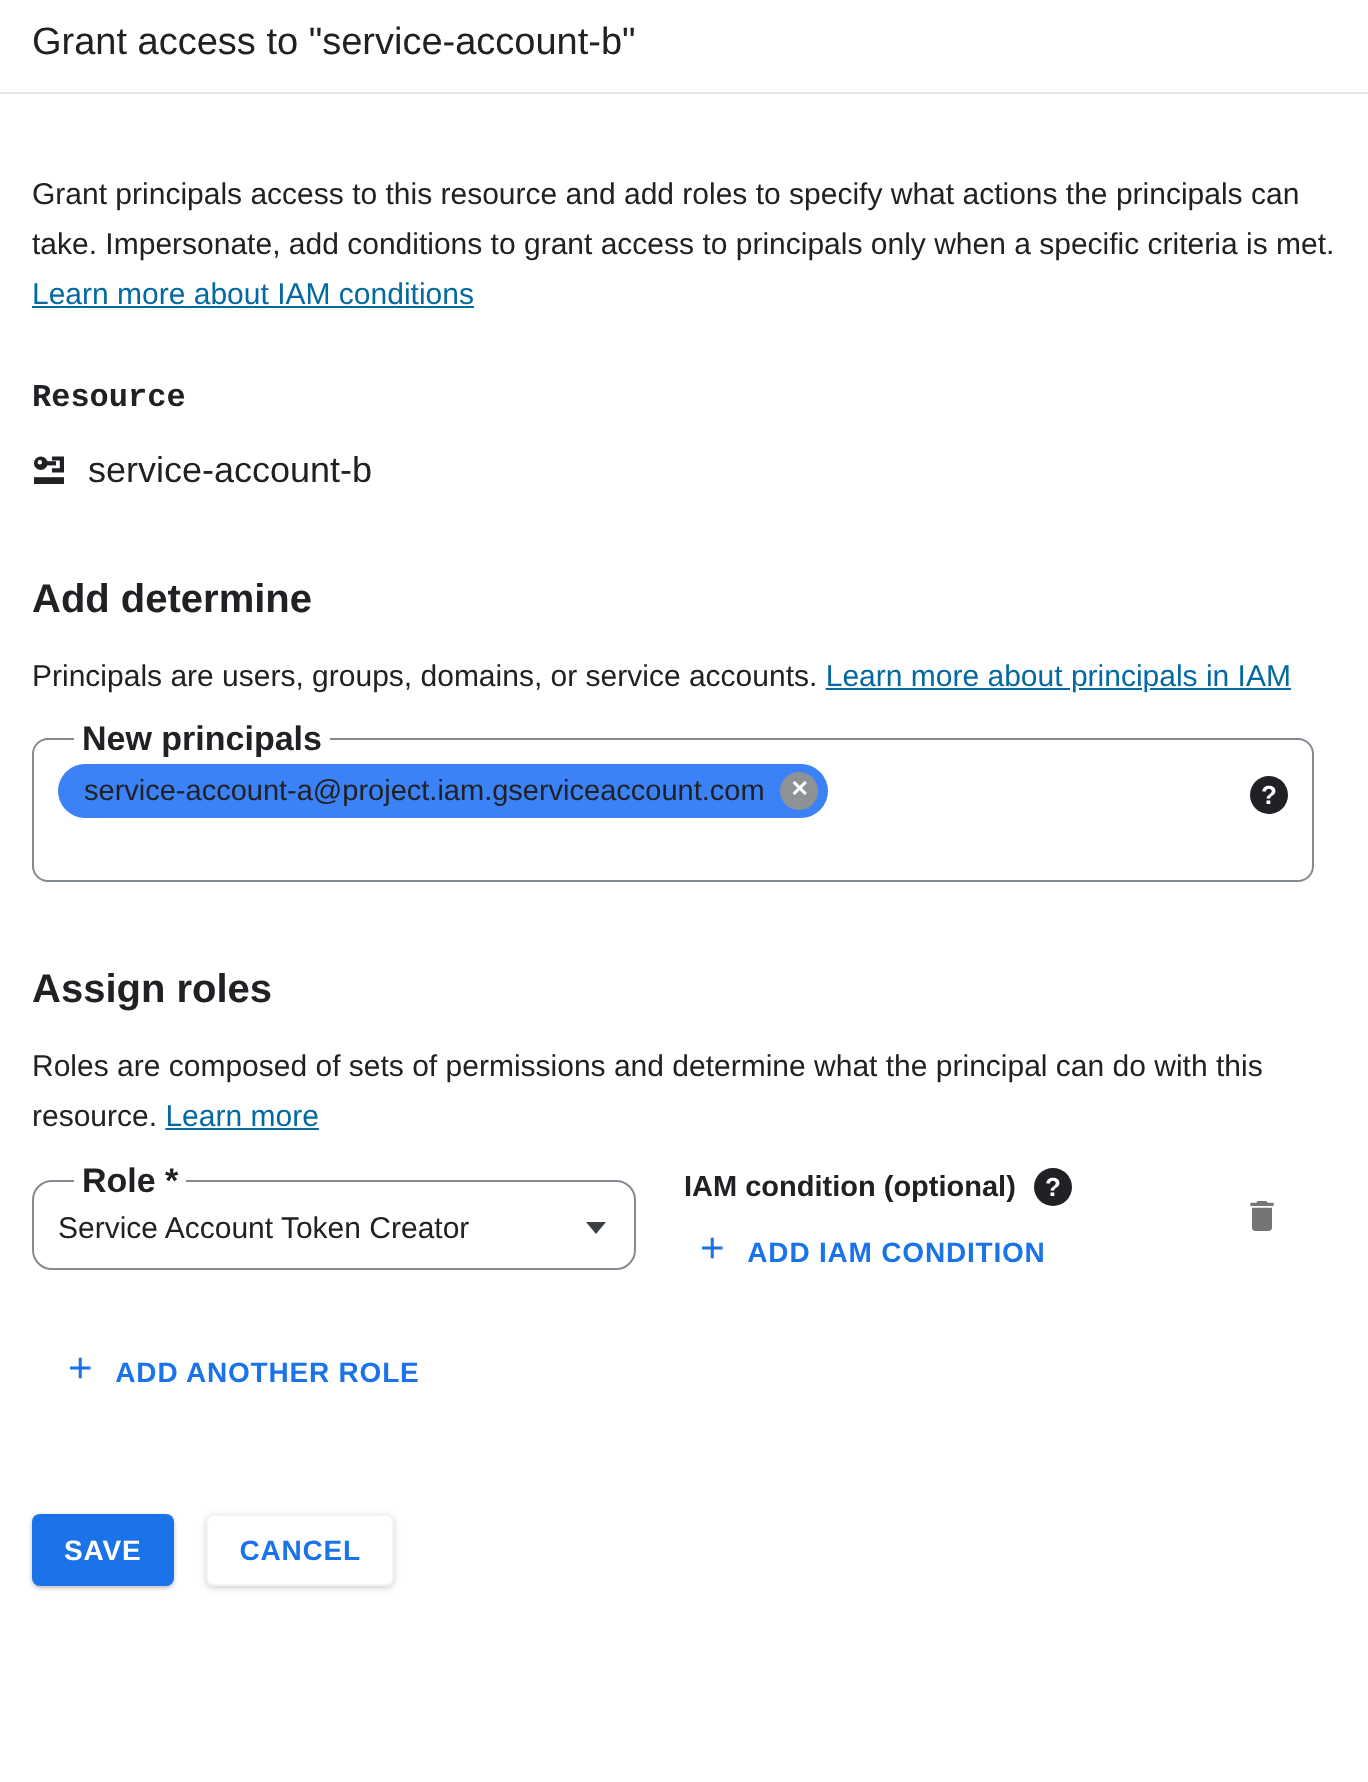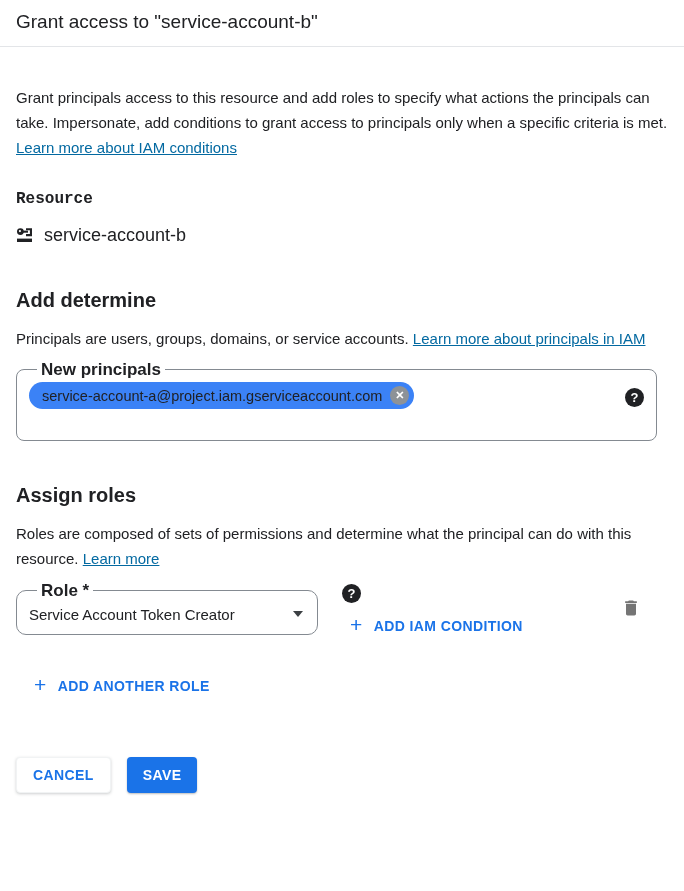--- a/index.html
+++ b/index.html
@@ -309,20 +309,21 @@
           <legend>Role *</legend>
           <div class="role-select">
             <span class="role-value">Service Account Token Creator</span>
             <span class="caret-down"></span>
           </div>
         </fieldset>
       </div>
 
       <div class="condition-col">
         <div class="condition-label-row">
+          <span>IAM condition (optional)</span>
           <span class="help-icon">?</span>
         </div>
         <button class="text-button add-condition-button">
           <span class="plus-icon">+</span>
           <span>ADD IAM CONDITION</span>
         </button>
       </div>
 
       <button class="trash-button">
         <span>
@@ -335,17 +336,17 @@
     </div>
 
     <button class="text-button add-role-button">
       <span class="plus-icon">+</span>
       <span>ADD ANOTHER ROLE</span>
     </button>
 
   </main>
 
   <footer class="footer">
+    <button class="btn btn-primary">SAVE</button>
     <button class="btn btn-secondary">CANCEL</button>
-    <button class="btn btn-primary">SAVE</button>
   </footer>
 
 </div>
 
 </body></html>

